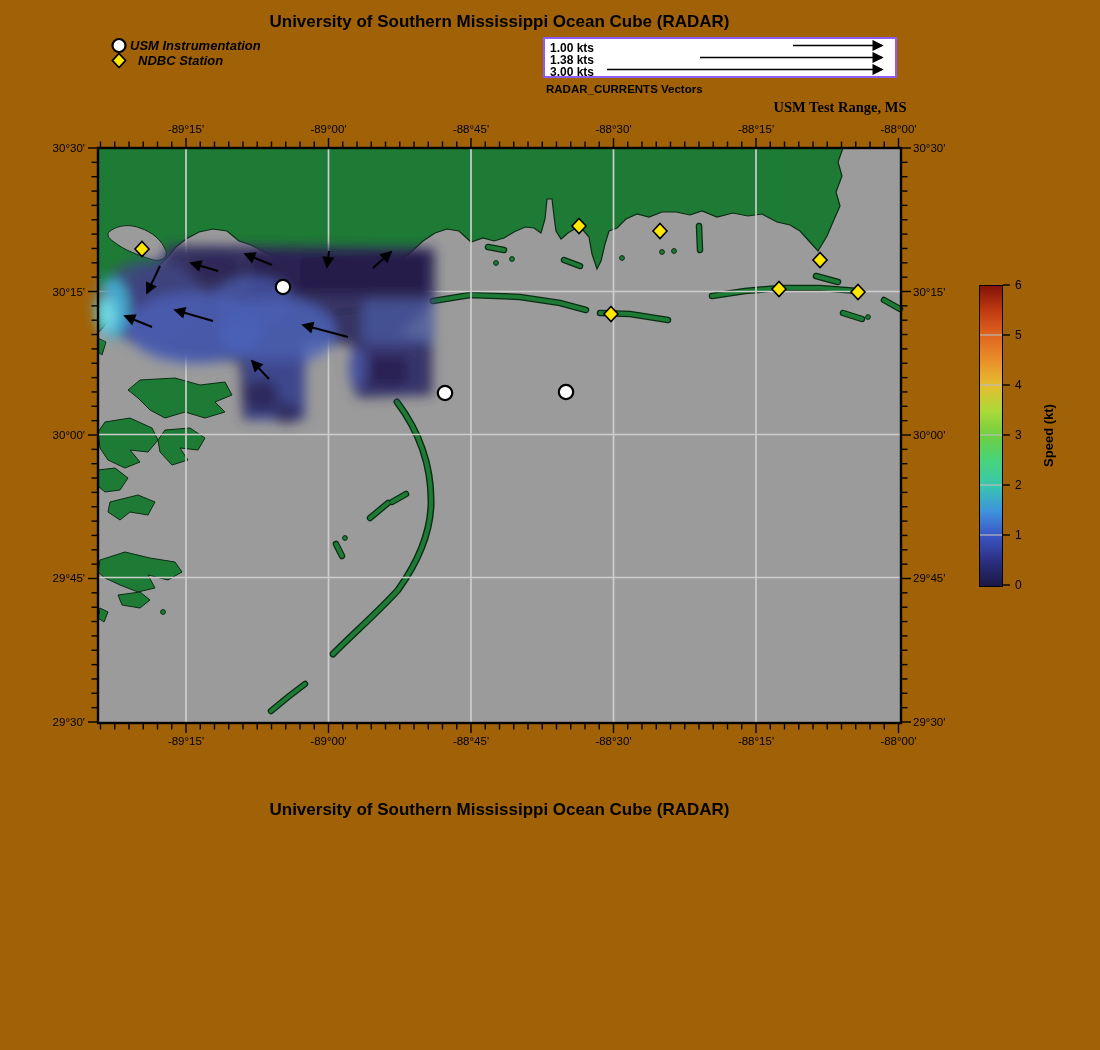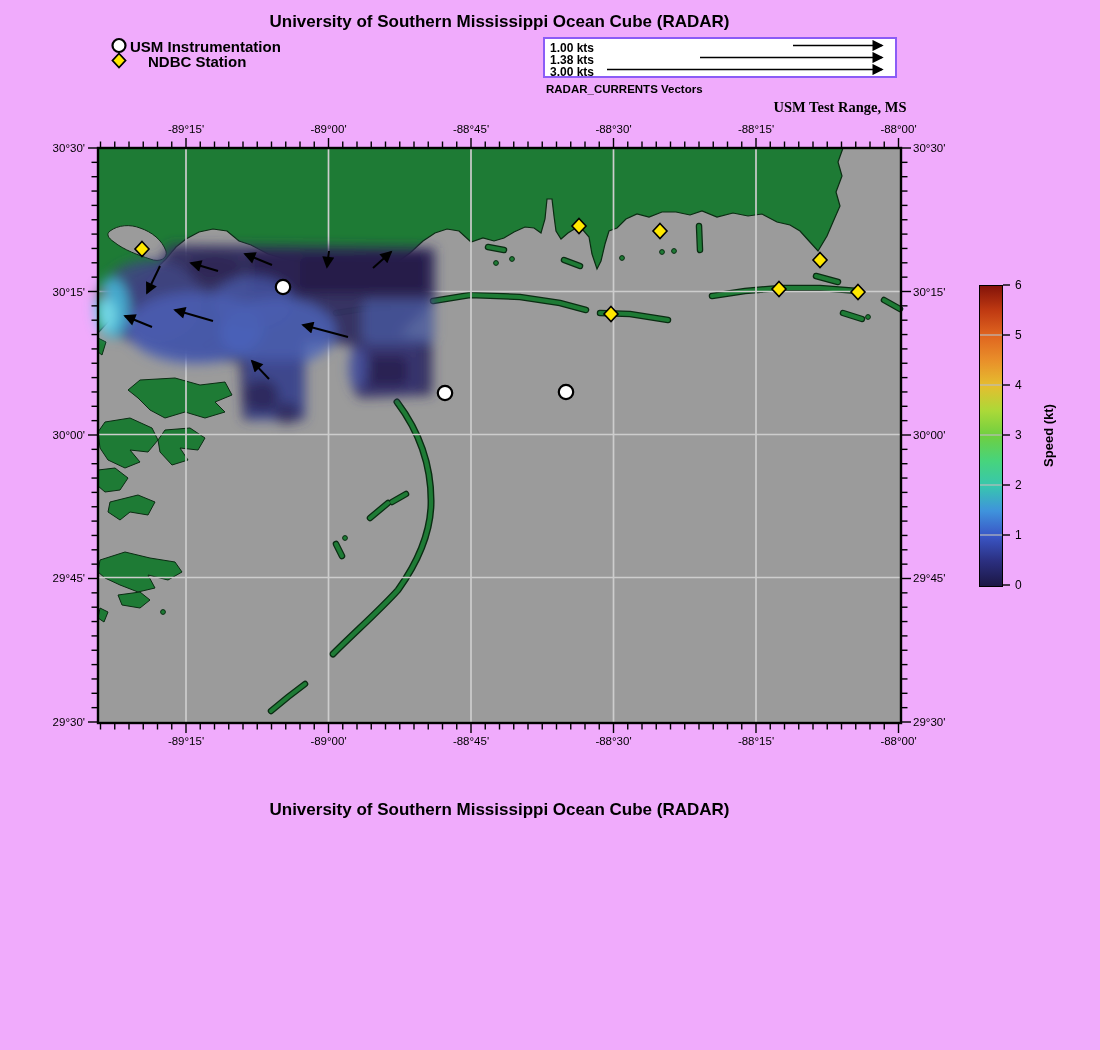--- a/index.html
+++ b/index.html
@@ -1,38 +1,38 @@
 <!DOCTYPE html>
 <html><head>
 <meta charset="utf-8">
 <style>
   html,body{margin:0;padding:0;background:#ffffff;}
-  #page{position:relative;width:1100px;height:1050px;background:#f0abfc;overflow:hidden;
+  #page{position:relative;width:1100px;height:1050px;background:#a16207;overflow:hidden;
         font-family:"Liberation Sans",sans-serif;color:#000;}
   .abs{position:absolute;}
   .title{font-weight:bold;font-size:17px;text-align:center;letter-spacing:0px;}
-  .legend-label{font-weight:bold;font-size:15px;white-space:nowrap;}
+  .legend-label{font-weight:bold;font-size:13px;white-space:nowrap;font-style:italic;}
   .vecbox{border:2px solid #8b5cf6;background:#fff;}
   .vecrow{position:absolute;left:5px;font-weight:bold;font-size:12px;line-height:12px;white-space:nowrap;}
   .veccaption{font-weight:bold;font-size:11.5px;white-space:nowrap;}
   .subtitle{font-family:"Liberation Serif",serif;font-weight:bold;font-size:19px;text-align:center;white-space:nowrap;}
   .rangelabel{font-family:"Liberation Serif",serif;font-weight:bold;font-size:14.5px;text-align:center;white-space:nowrap;}
   .cbar{border:1.5px solid #000;}
   .cbar-title{font-weight:bold;font-size:13px;transform:rotate(-90deg);transform-origin:center;white-space:nowrap;}
   svg text{font-family:"Liberation Sans",sans-serif;}
 </style>
 </head>
 <body>
 
 <div id="page">
 
   <div class="abs title" style="left:98px;top:12px;width:803px;">University of Southern Mississippi Ocean Cube (RADAR)</div>
 
   <div class="abs legend-label" style="left:130px;top:38px;">USM Instrumentation</div>
-  <div class="abs legend-label" style="left:148px;top:53px;">NDBC Station</div>
+  <div class="abs legend-label" style="left:138px;top:53px;">NDBC Station</div>
 
   <div class="abs vecbox" style="left:543px;top:37px;width:350px;height:37px;">
     <div class="vecrow" style="top:3px;">1.00 kts</div>
     <div class="vecrow" style="top:15px;">1.38 kts</div>
     <div class="vecrow" style="top:27px;">3.00 kts</div>
   </div>
   <div class="abs veccaption" style="left:546px;top:83px;text-align:right;">RADAR_CURRENTS Vectors</div>
 
   <div class="abs rangelabel" style="left:760px;top:99px;width:160px;">USM Test Range, MS</div>
 

